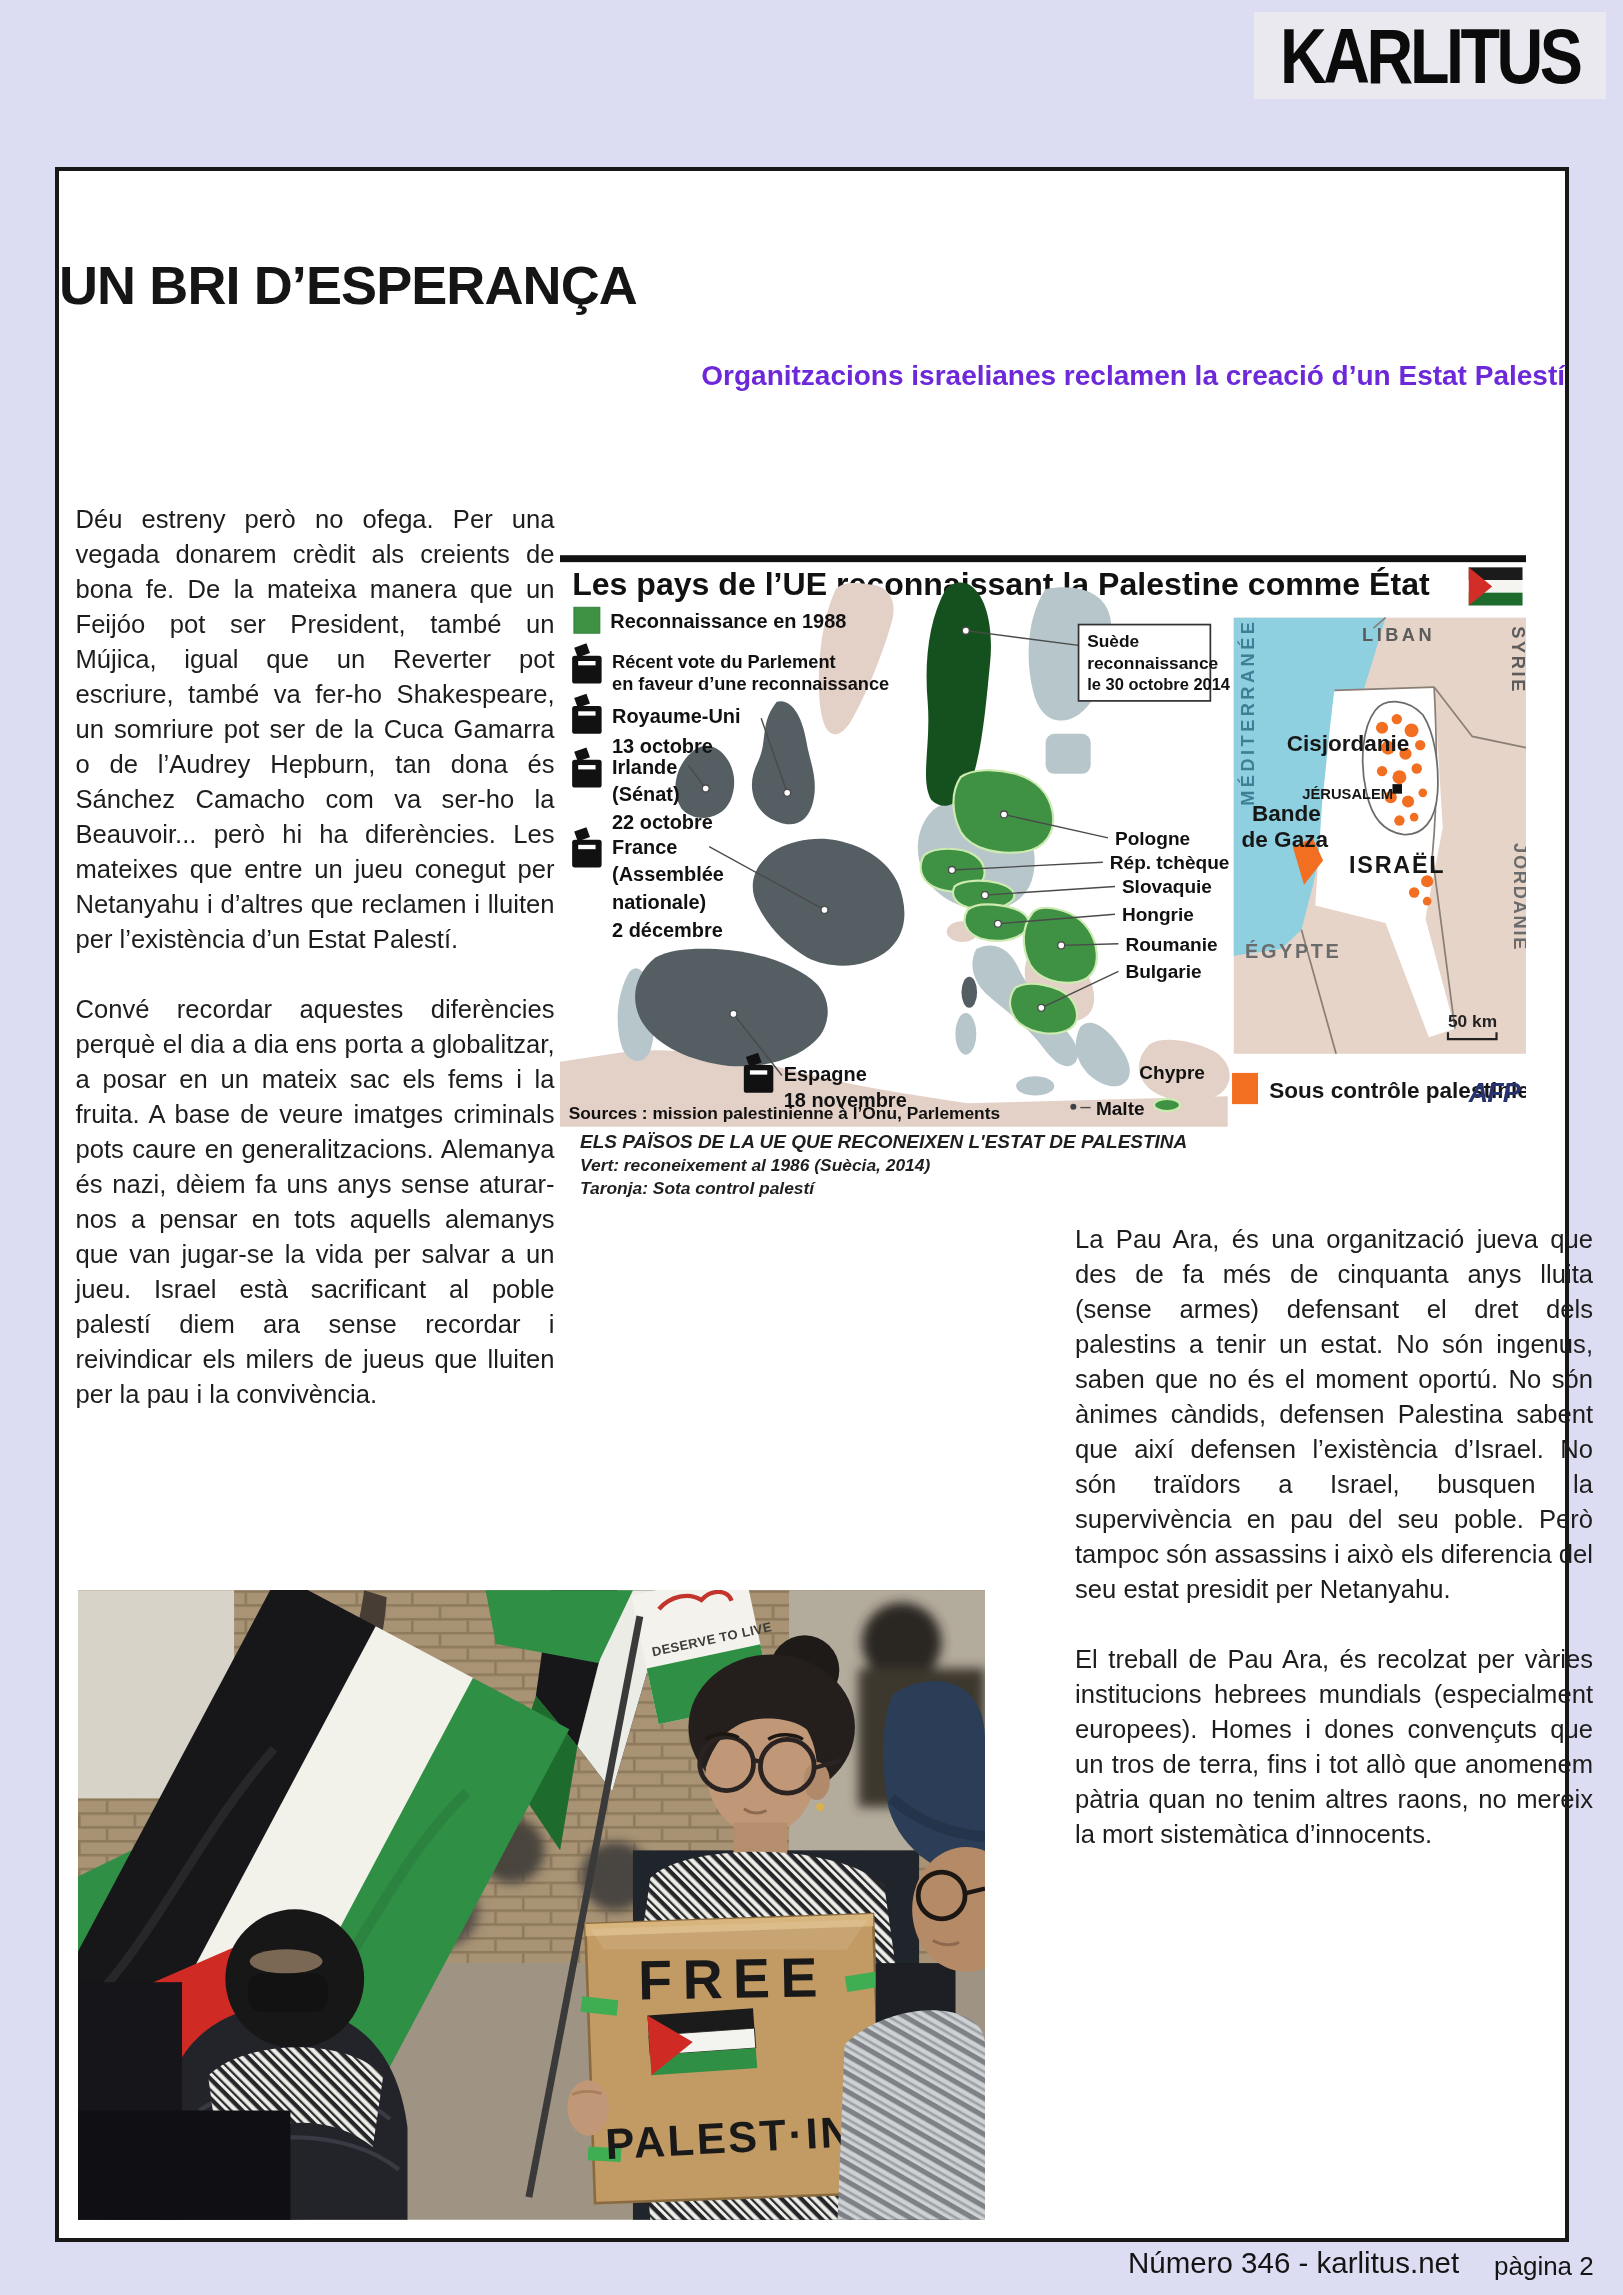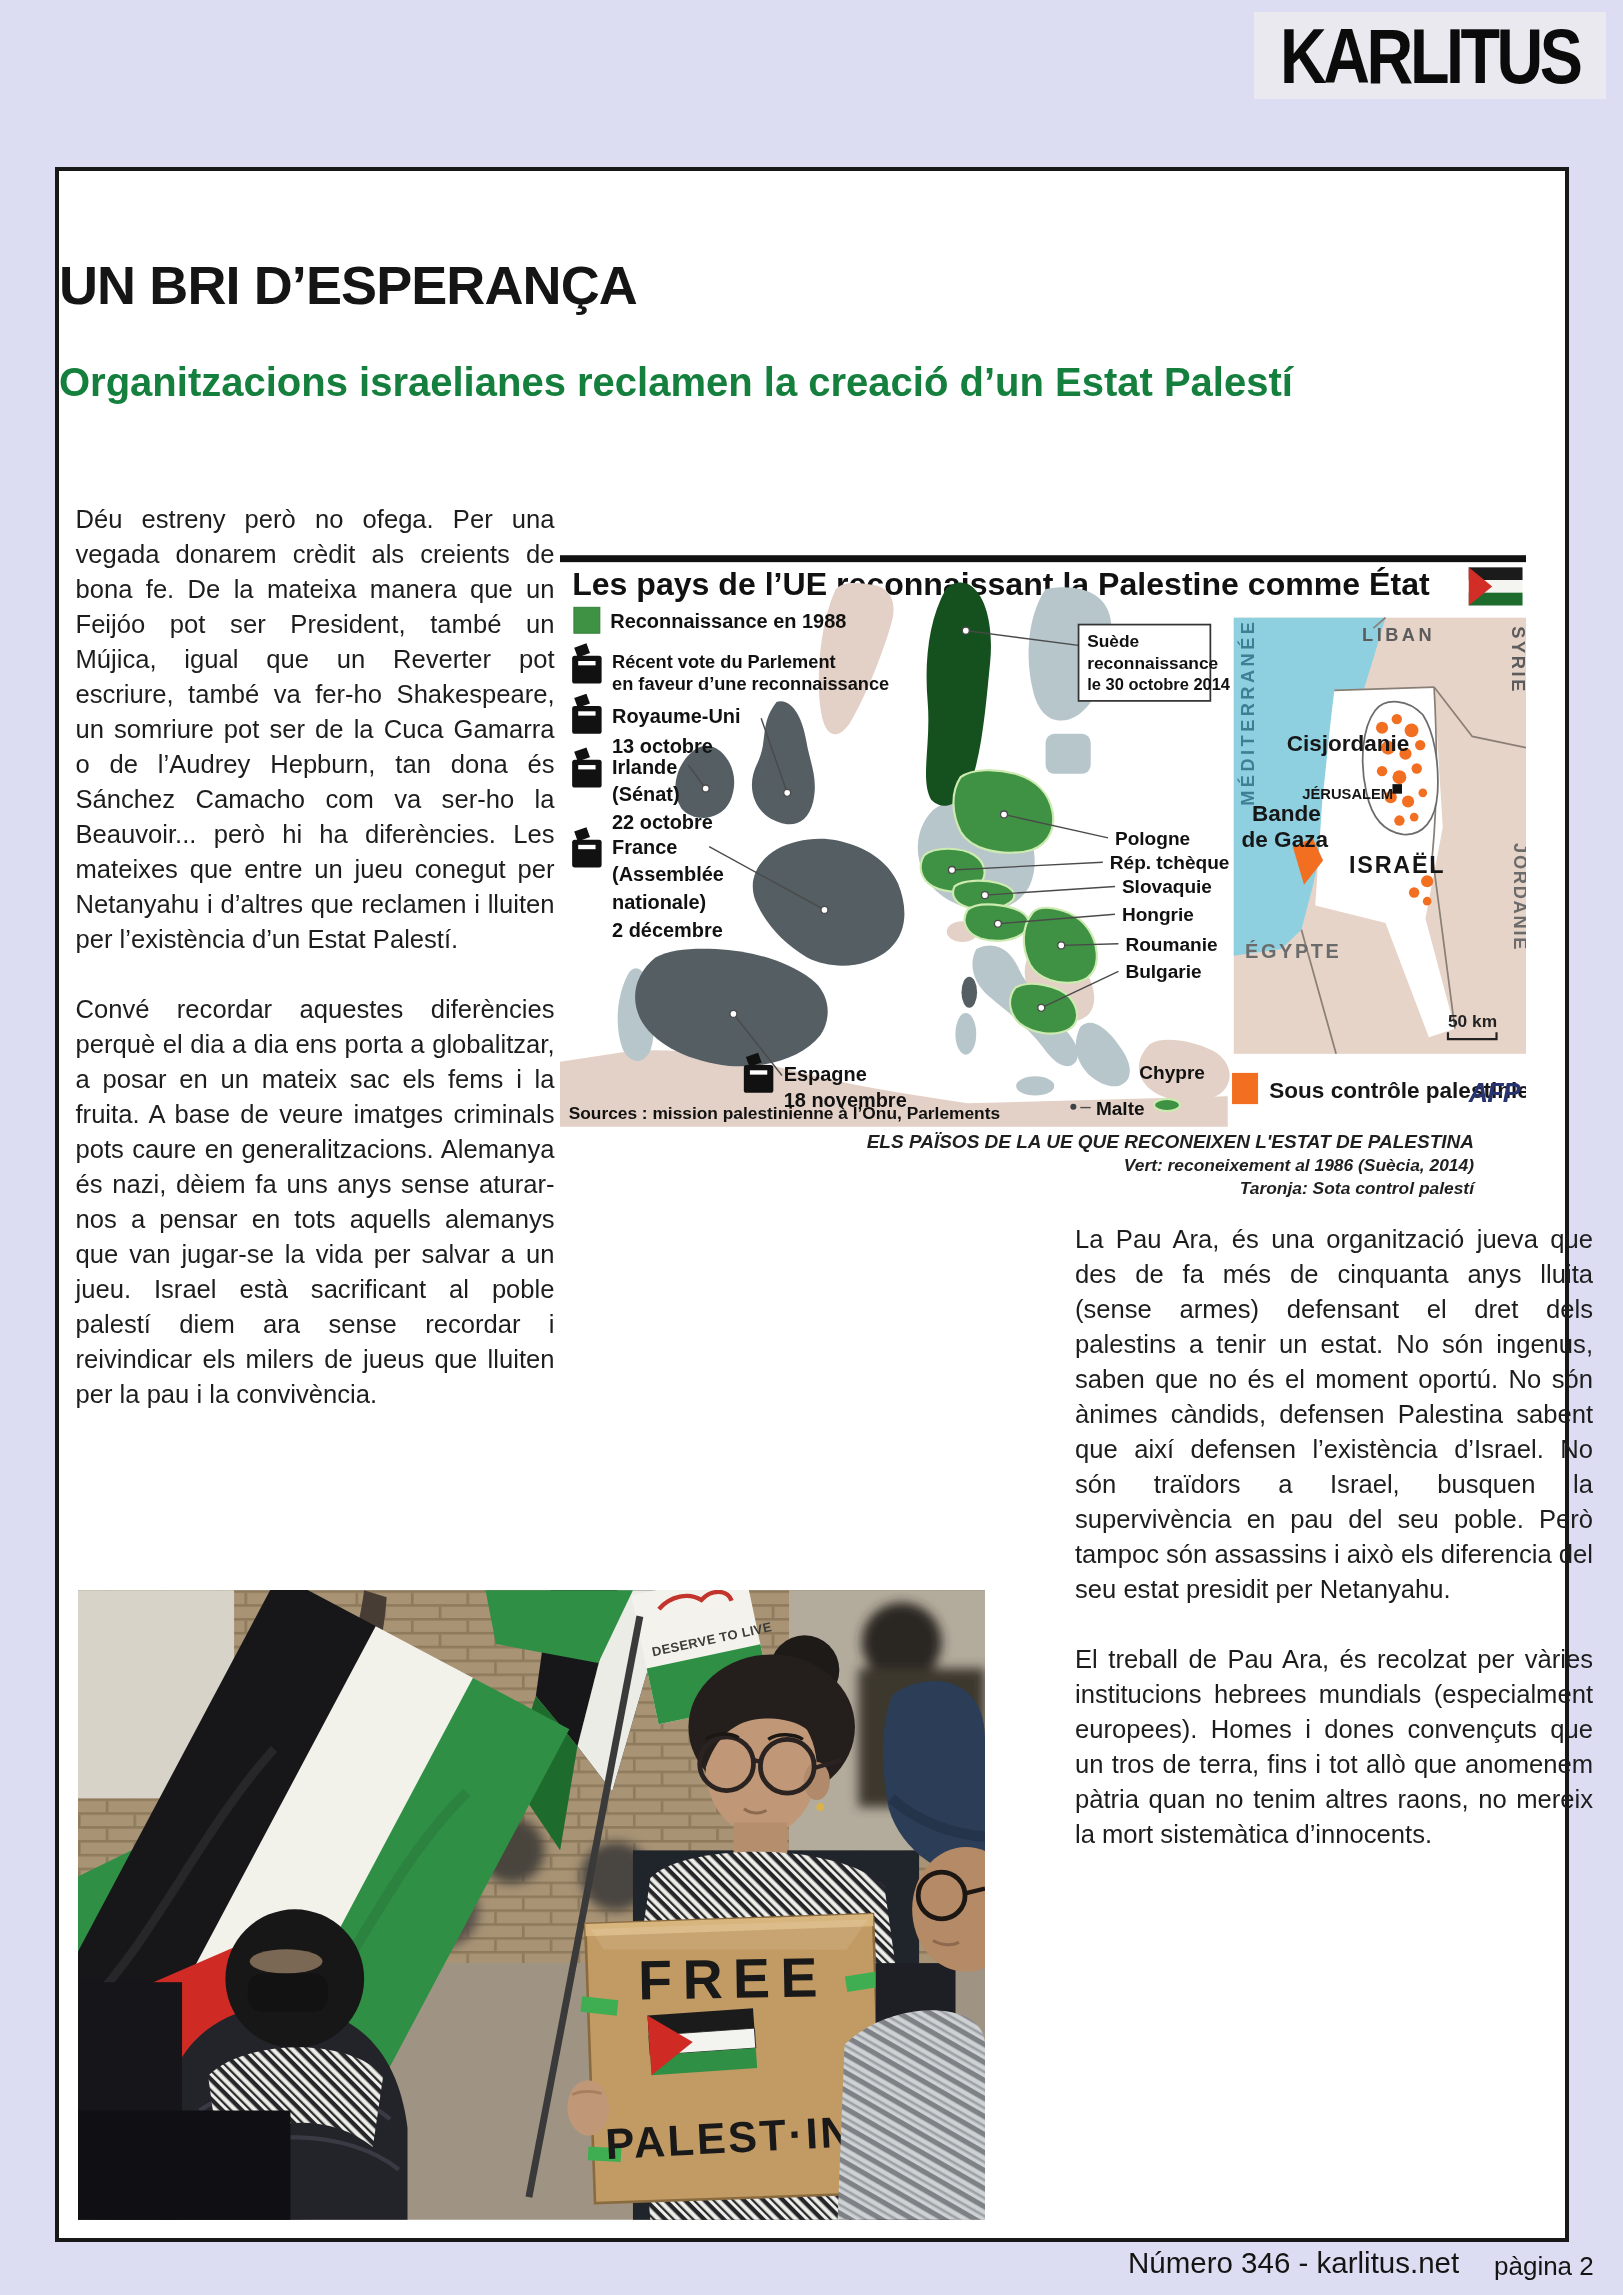--- a/index.html
+++ b/index.html
@@ -6,28 +6,28 @@
   #page{position:relative;width:1623px;height:2295px;background:#dcdcf2;overflow:hidden;
         font-family:"Liberation Sans",sans-serif;color:#1c1c1c;}
   .logo-box{position:absolute;left:1254px;top:12px;width:352px;height:87px;background:#e9e9ef;
         display:flex;align-items:center;justify-content:center;}
   .logo-text{font-size:66px;font-weight:bold;color:#0b0b0b;letter-spacing:-3.5px;
         transform:scaleY(1.18) scaleX(0.98);white-space:nowrap;}
   .content-box{position:absolute;left:55px;top:167px;width:1514px;height:2075px;
         background:#ffffff;border:4.3px solid #181818;box-sizing:border-box;}
   .headline{position:absolute;left:0;top:83px;width:100%;text-align:left;
         font-size:54px;font-weight:bold;letter-spacing:-0.9px;color:#151515;}
-  .subheadline{position:absolute;left:0;top:189px;width:100%;text-align:left;
-        font-size:40px;font-weight:bold;color:#15803d;}
+  .subheadline{position:absolute;left:0;top:189px;width:100%;text-align:right;
+        font-size:28px;font-weight:bold;color:#6d28d9;}
   .col{position:absolute;text-align:justify;font-size:25.6px;line-height:35px;color:#1d1d1d;}
   .col p{margin:0 0 35px 0;}
   .col-left{left:16.5px;top:331px;width:479px;}
   .col-right{left:1016px;top:1051px;width:518px;}
   .map-wrap{position:absolute;left:501px;top:370px;width:966px;height:586px;}
-  .map-caption{position:absolute;left:521px;top:959px;width:894px;text-align:right;
+  .map-caption{position:absolute;left:521px;top:959px;width:894px;text-align:left;
         font-style:italic;font-weight:bold;color:#1f1f1f;}
   .map-caption .c1{font-size:19px;line-height:24px;}
   .map-caption .c2{font-size:17.4px;line-height:23.4px;}
   .photo-wrap{position:absolute;left:19px;top:1419px;width:907px;height:630px;overflow:hidden;}
   .footer-issue{position:absolute;left:1128px;top:2246px;font-size:29.5px;color:#141414;}
   .footer-page{position:absolute;left:1494px;top:2251px;font-size:26px;color:#141414;}
   svg text{font-family:"Liberation Sans",sans-serif;}
 </style>
 </head>
 <body>

